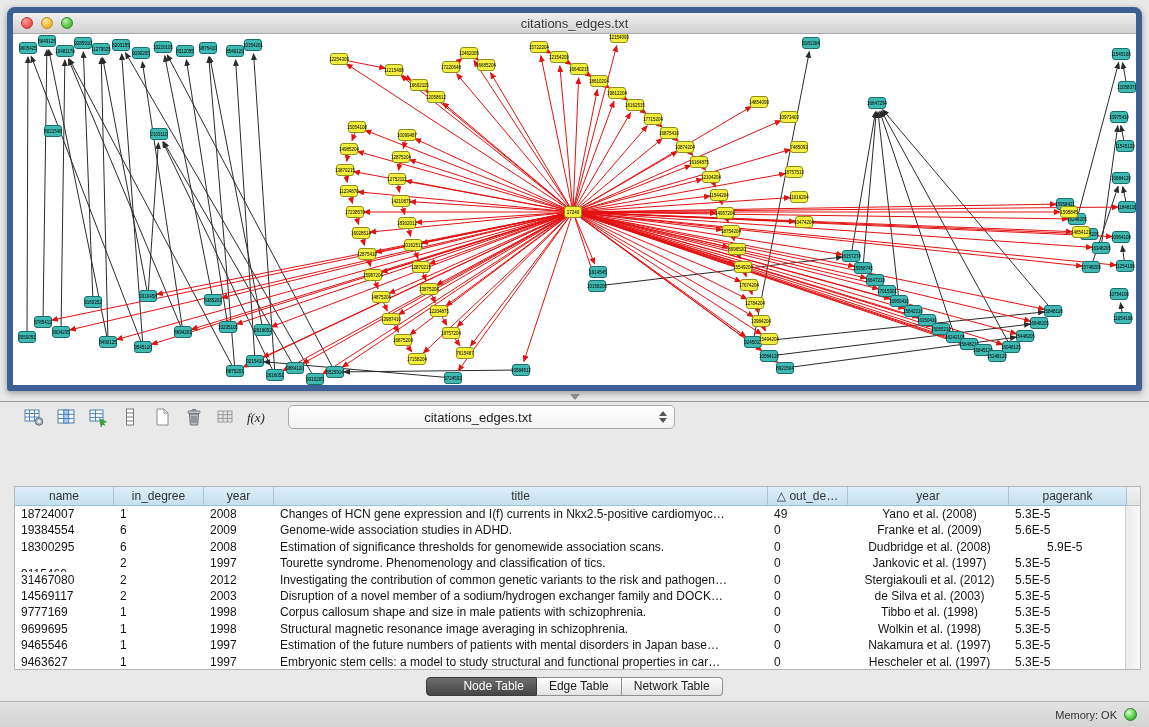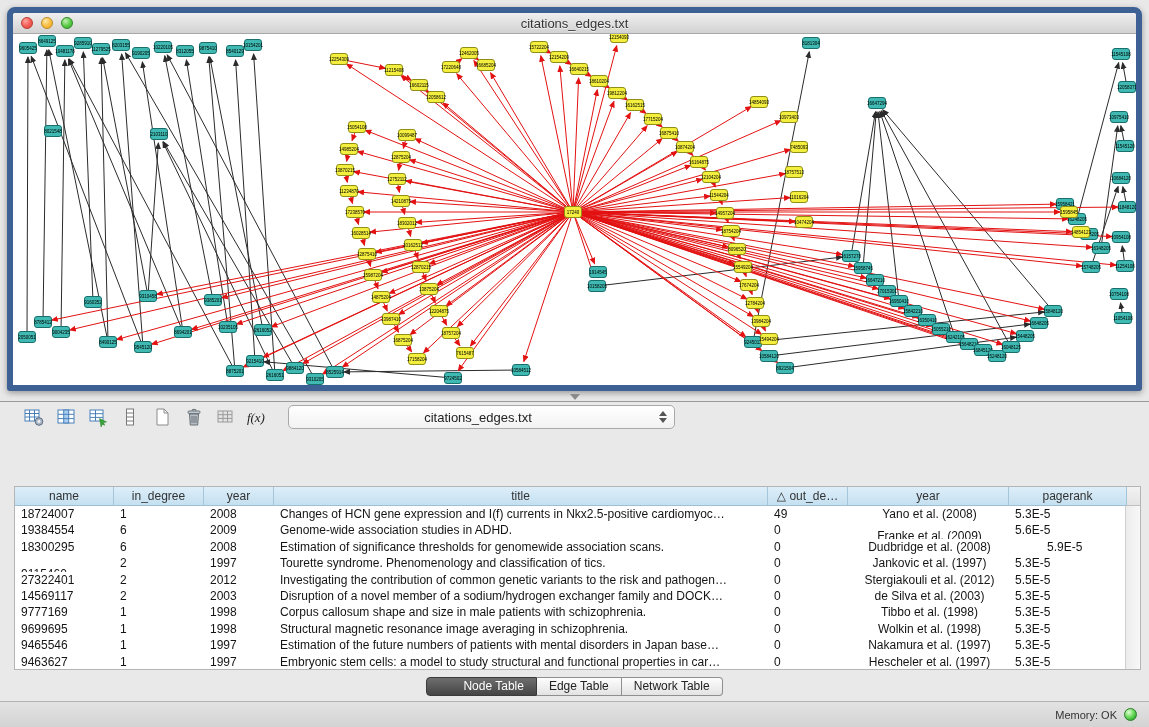--- a/index.html
+++ b/index.html
@@ -944,21 +944,21 @@
           <div class="td" style="width: 80px;">49</div>
           <div class="td center" style="width: 161px;">Yano et al. (2008)</div>
           <div class="td" style="width: 118px;">5.3E-5</div>
         </div>
         <div class="tr">
           <div class="td" style="width: 99px;">19384554</div>
           <div class="td" style="width: 90px;">6</div>
           <div class="td" style="width: 70px;">2009</div>
           <div class="td" style="width: 494px;">Genome-wide association studies in ADHD.</div>
           <div class="td" style="width: 80px;">0</div>
-          <div class="td center" style="width: 161px; margin-top: 6px;">Franke et al. (2009)</div>
+          <div class="td center" style="width: 161px;">Franke et al. (2009)</div>
           <div class="td" style="width: 118px;">5.6E-5</div>
         </div>
         <div class="tr">
           <div class="td" style="width: 99px;">18300295</div>
           <div class="td" style="width: 90px;">6</div>
           <div class="td" style="width: 70px;">2008</div>
           <div class="td" style="width: 494px;">Estimation of significance thresholds for genomewide association scans.</div>
           <div class="td" style="width: 80px;">0</div>
           <div class="td center" style="width: 161px;">Dudbridge et al. (2008)</div>
           <div class="td" style="width: 118px; margin-left: 32px;">5.9E-5</div>
@@ -966,21 +966,21 @@
         <div class="tr">
           <div class="td" style="width: 99px; margin-top: 11px;">9115460</div>
           <div class="td" style="width: 90px;">2</div>
           <div class="td" style="width: 70px;">1997</div>
           <div class="td" style="width: 494px;">Tourette syndrome. Phenomenology and classification of tics.</div>
           <div class="td" style="width: 80px;">0</div>
           <div class="td center" style="width: 161px;">Jankovic et al. (1997)</div>
           <div class="td" style="width: 118px;">5.3E-5</div>
         </div>
         <div class="tr">
-          <div class="td" style="width: 99px;">27322401</div>
+          <div class="td" style="width: 99px;">31467080</div>
           <div class="td" style="width: 90px;">2</div>
           <div class="td" style="width: 70px;">2012</div>
           <div class="td" style="width: 494px;">Investigating the contribution of common genetic variants to the risk and pathogen…</div>
           <div class="td" style="width: 80px;">0</div>
           <div class="td center" style="width: 161px;">Stergiakouli et al. (2012)</div>
           <div class="td" style="width: 118px;">5.5E-5</div>
         </div>
         <div class="tr">
           <div class="td" style="width: 99px;">14569117</div>
           <div class="td" style="width: 90px;">2</div>

